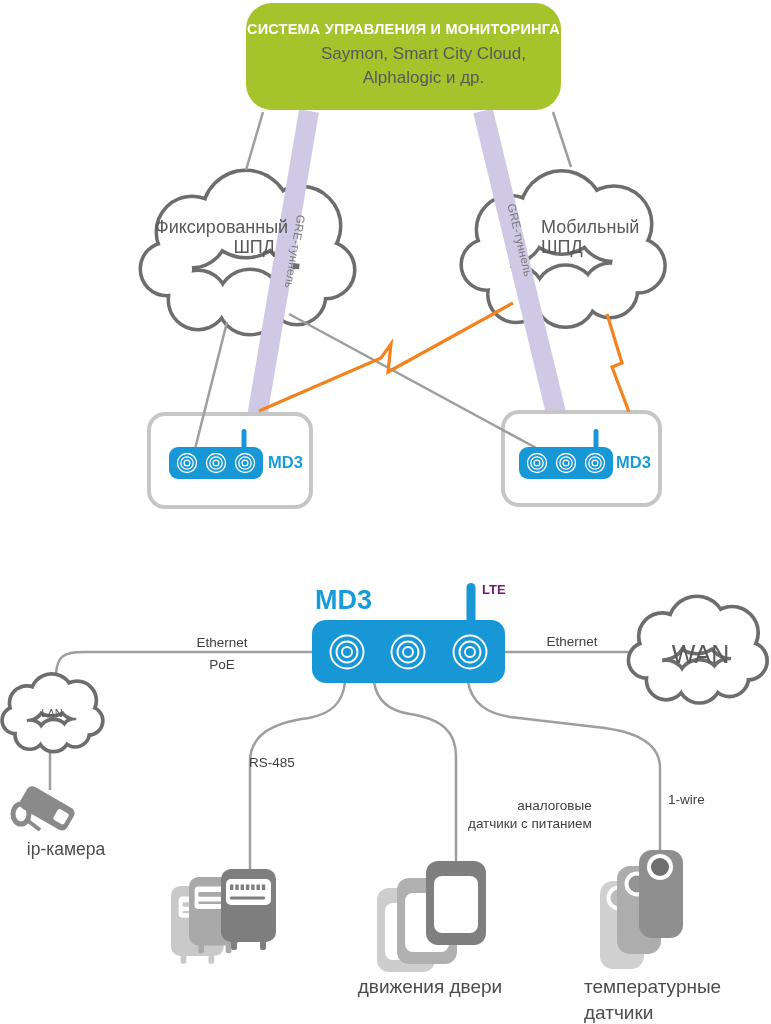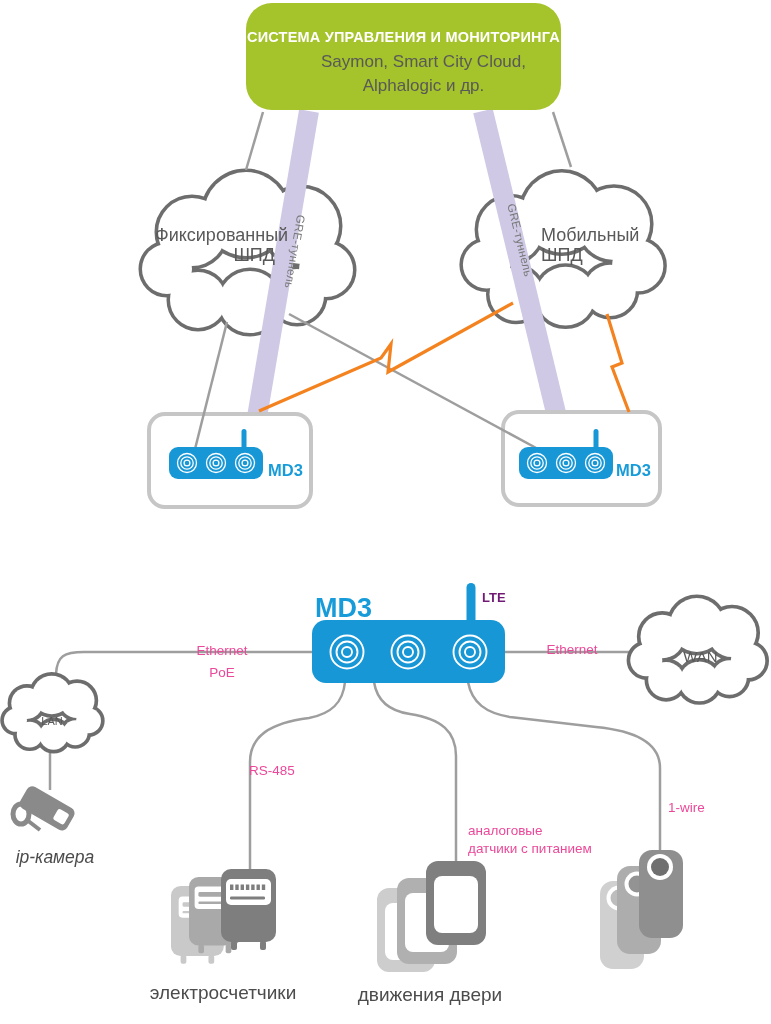--- a/index.html
+++ b/index.html
@@ -4,36 +4,36 @@
 <style>
   :root{
     --brand-green:#a5c32a; --brand-blue:#1797d6; --tunnel-purple:#cfc9e6;
     --link-orange:#f4831f; --line-gray:#9e9e9e; --cloud-outline:#6d6d6d;
     --text-dark:#4c4c4c; --text-medium:#595959; --box-border:#c6c6c6; --md3-blue:#189cd9;
   }
   html,body{margin:0;padding:0;background:#fff;}
   #canvas{position:relative;width:771px;height:1024px;background:#fff;overflow:hidden;
           font-family:"Liberation Sans",sans-serif;}
   svg{position:absolute;left:0;top:0;}
-  .lbl{position:absolute;color:var(--text-dark);white-space:nowrap;margin-top:8px;}
+  .lbl{position:absolute;color:var(--text-dark);white-space:nowrap;}
   .center{text-align:center;}
   .right{text-align:right;}
   .greenbox{position:absolute;left:246px;top:3px;width:315px;height:107px;
             background:var(--brand-green);border-radius:26px;}
   .ms-title{left:246px;top:21px;width:315px;color:#fff;font-weight:bold;font-size:14.5px;letter-spacing:.2px;}
   .ms-sub{left:246px;width:355px;color:var(--text-medium);font-size:17px;}
   .cloud-lbl{font-size:18px;color:var(--text-medium);line-height:20px;}
-  .sm-lbl{font-size:13.5px;color:#ec4899;}
+  .sm-lbl{font-size:13.5px;color:#404040;}
   .md3-lbl{font-size:16.5px;font-weight:bold;color:var(--md3-blue);}
   .md3-big{font-size:27px;font-weight:bold;color:var(--md3-blue);}
   .lte{font-size:13px;font-weight:bold;color:#701a75;}
   .dev-lbl{font-size:19px;color:var(--text-dark);line-height:25.5px;}
   .cam-lbl{font-size:17.5px;color:var(--text-dark);}
   .lan-lbl{font-size:11px;color:var(--text-medium);}
-  .wan-lbl{font-size:15px;color:#5a5a5a;}
+  .wan-lbl{font-size:25px;color:#5a5a5a;}
   .gre-text{font-size:11.5px;fill:#787878;letter-spacing:.3px;font-family:"Liberation Sans",sans-serif;}
 </style>
 </head>
 <body>
 
 <div id="canvas">
 
   <svg width="771" height="1024" viewBox="0 0 771 1024">
 
     <g transform="translate(140,164)">
@@ -281,25 +281,28 @@
 
   <div class="lbl md3-lbl" style="left:268px;top:453px;">MD3</div>
   <div class="lbl md3-lbl" style="left:616px;top:453px;">MD3</div>
   <div class="lbl md3-big" style="left:315px;top:585px;">MD3</div>
   <div class="lbl lte" style="left:482px;top:582px;">LTE</div>
 
   <div class="lbl center sm-lbl" style="left:172px;top:635px;width:100px;">Ethernet</div>
   <div class="lbl center sm-lbl" style="left:172px;top:657px;width:100px;">PoE</div>
   <div class="lbl center sm-lbl" style="left:522px;top:634px;width:100px;">Ethernet</div>
   <div class="lbl sm-lbl" style="left:249px;top:755px;">RS-485</div>
-  <div class="lbl sm-lbl" style="left:468px;top:814px;line-height:17.5px;">
+  <div class="lbl sm-lbl" style="left:468px;top:797px;line-height:17.5px;text-align:right;">
     <div>аналоговые</div>
     <div>датчики с питанием</div>
   </div>
   <div class="lbl sm-lbl" style="left:668px;top:792px;">1-wire</div>
 
-  <div class="lbl center cam-lbl" style="left:0;top:839px;width:110px;font-style:italic;">ip-камера</div>
-  <div class="lbl center dev-lbl" style="left:138px;top:972px;width:170px;">электросчетчики</div>
+  <div class="lbl center cam-lbl" style="left:11px;top:839px;width:110px;">ip-камера</div>
   <div class="lbl center dev-lbl" style="left:340px;top:974px;width:180px;">
     <div>движения двери</div>
   </div>
+  <div class="lbl dev-lbl" style="left:584px;top:974px;">
+    <div>температурные</div>
+    <div>датчики</div>
+  </div>
 
 </div>
 
 </body></html>

